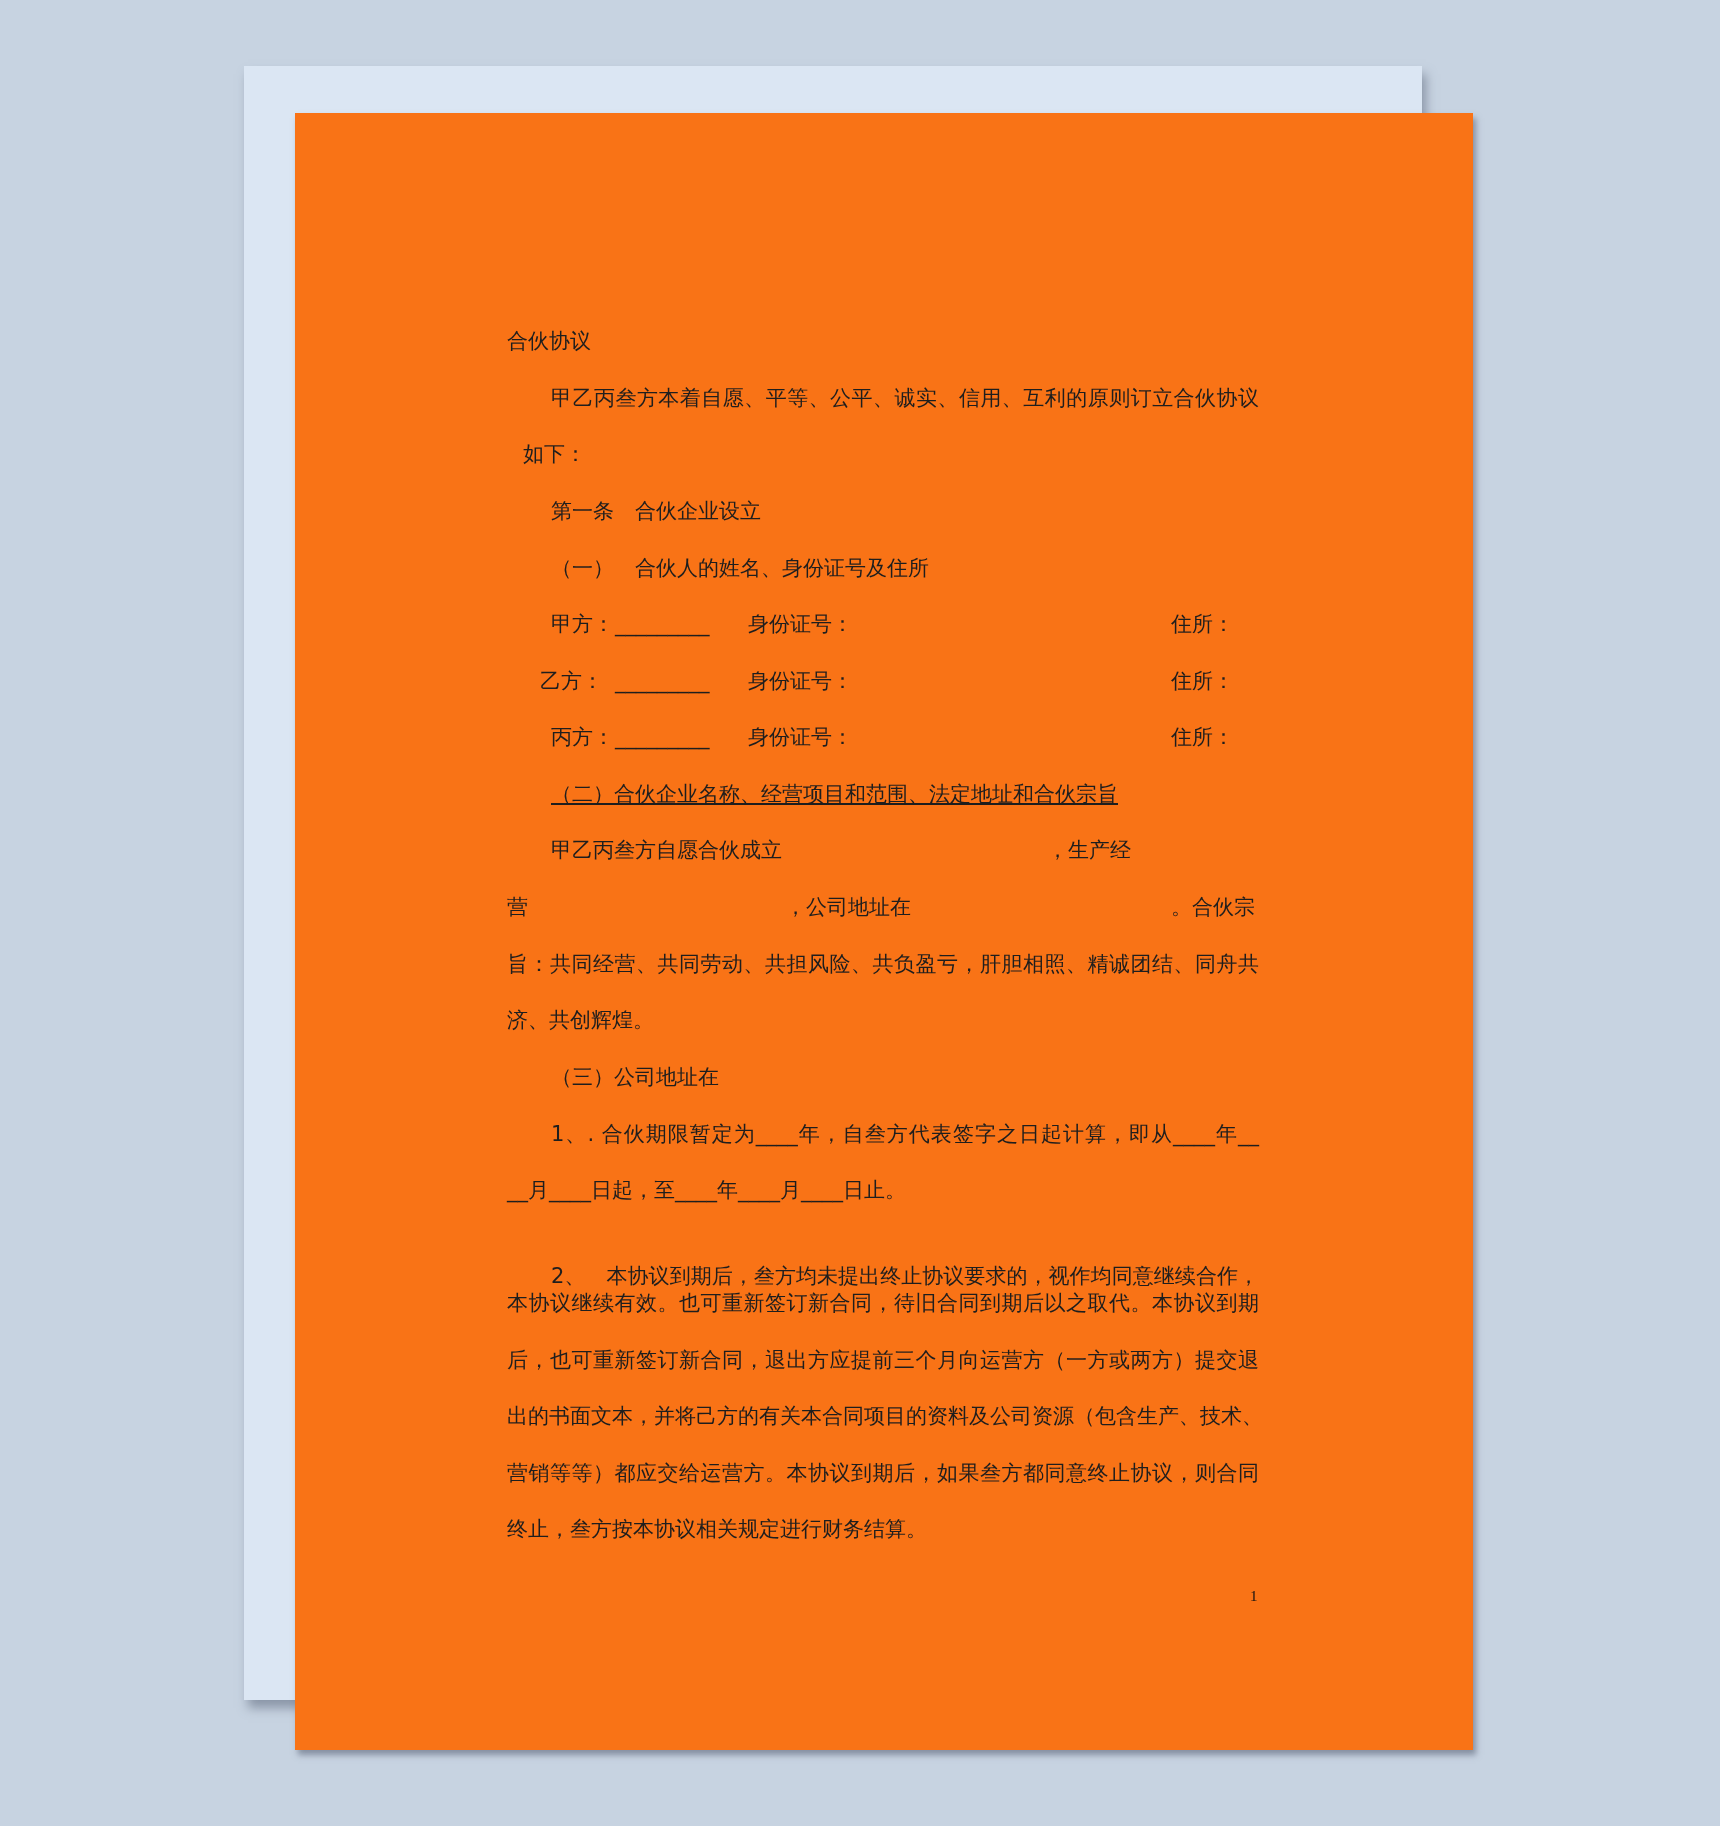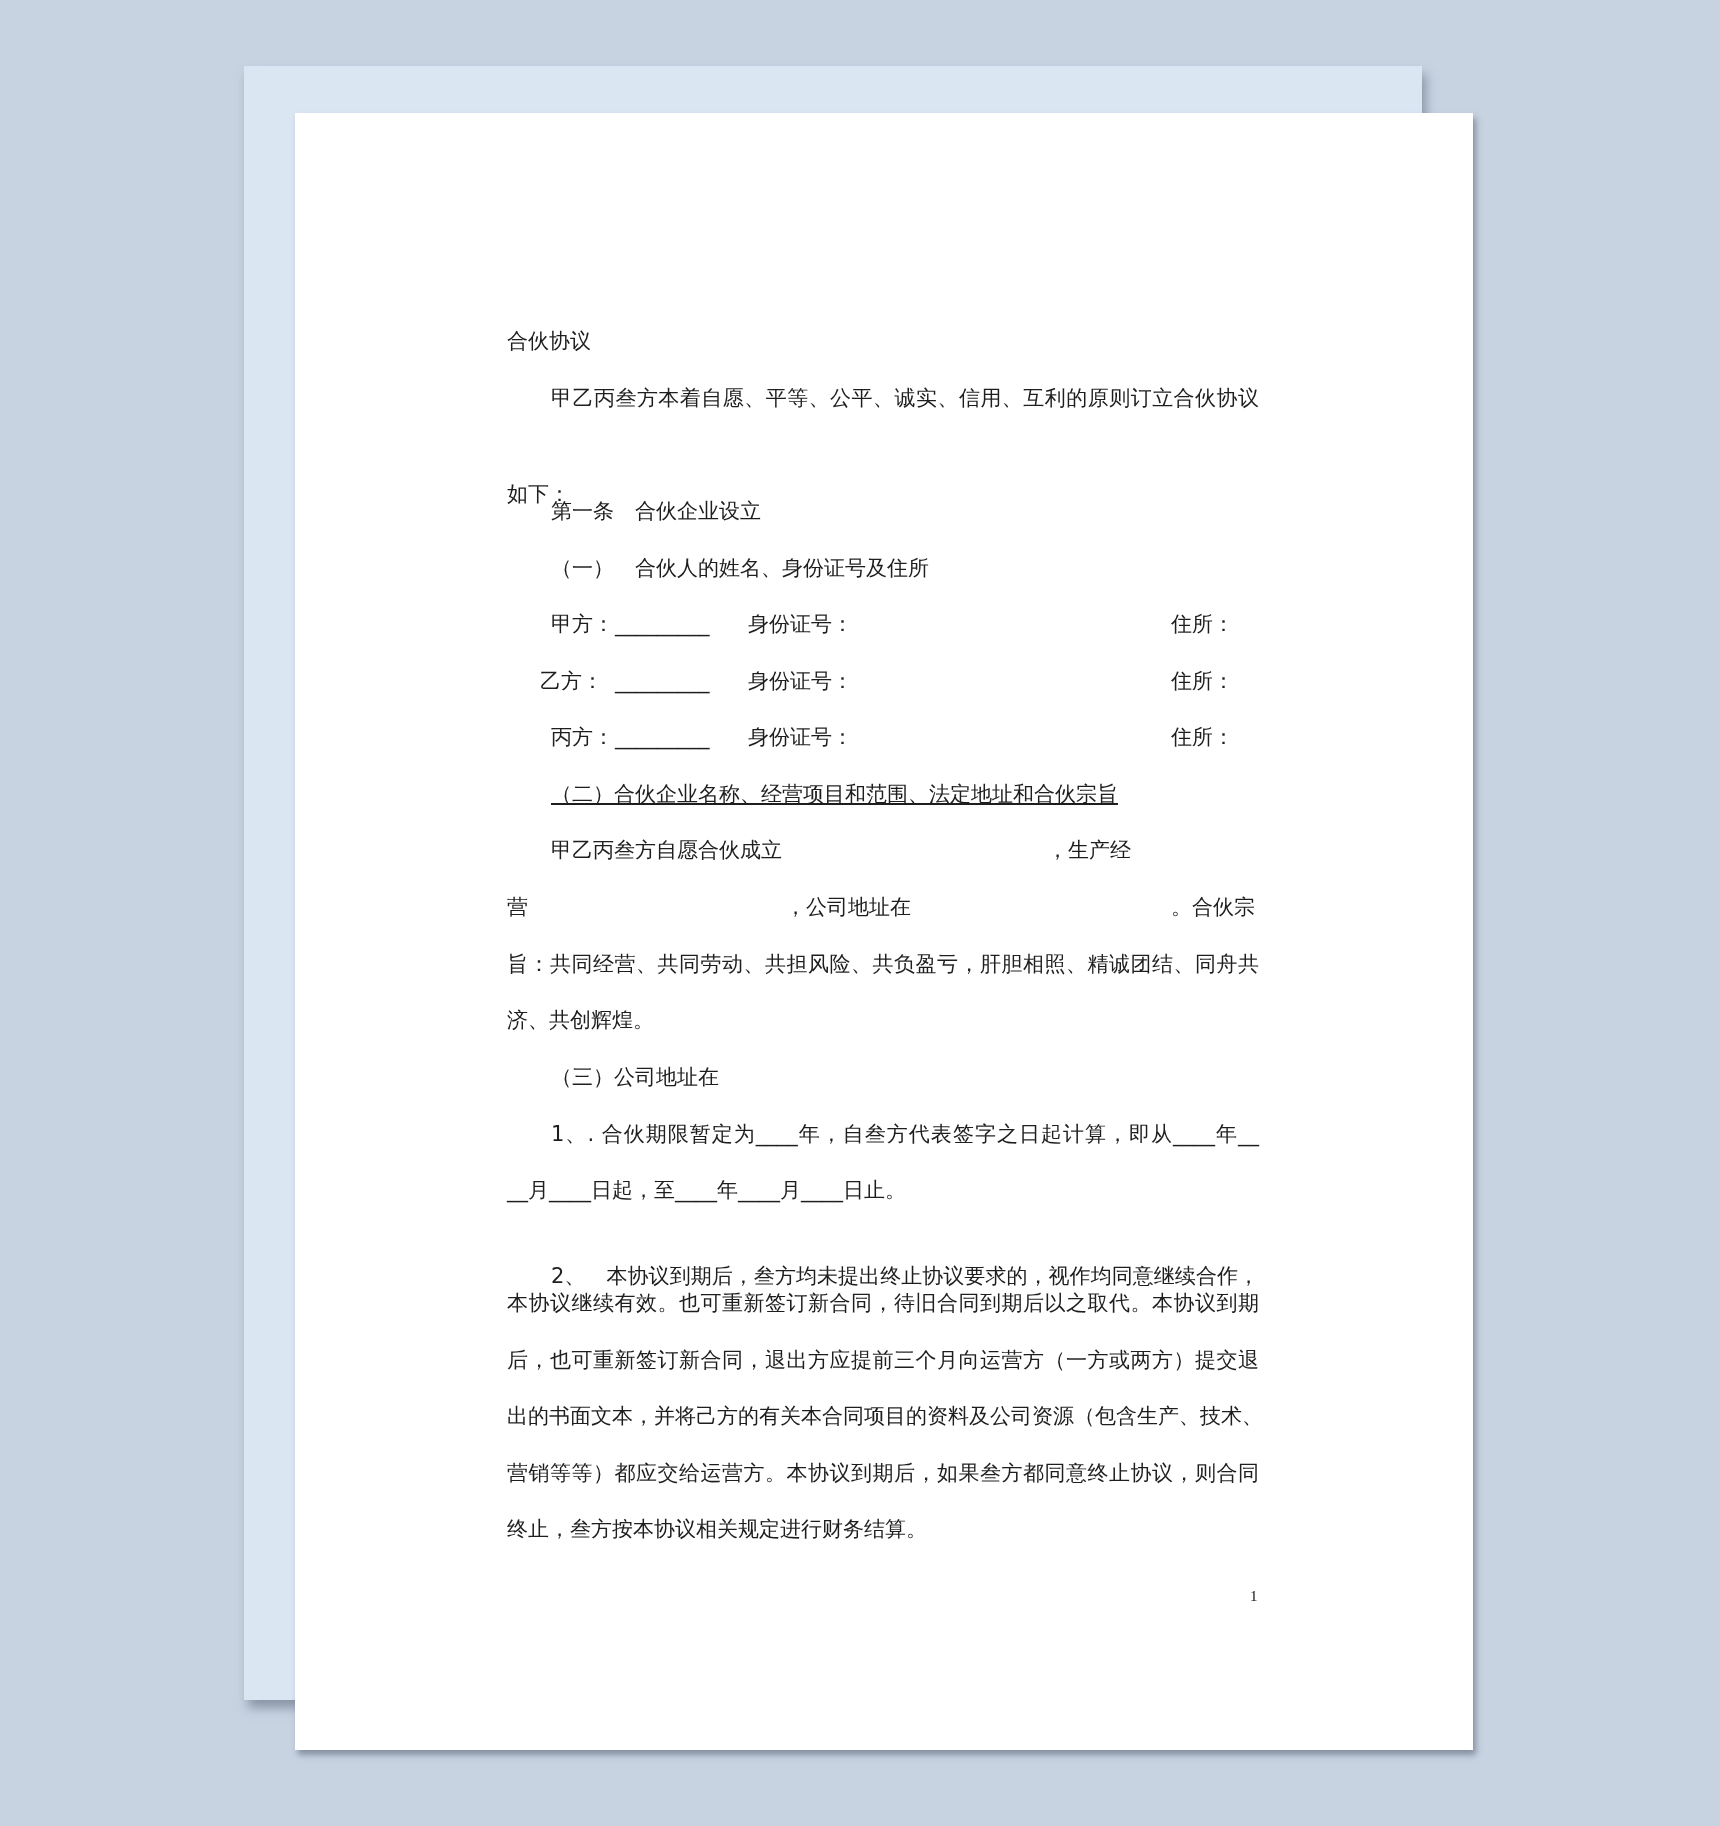--- a/index.html
+++ b/index.html
@@ -8,21 +8,21 @@
     background:#c7d3e1;
     font-family:"DejaVu Sans","Liberation Sans",sans-serif;
   }
   .back-sheet {
     position:absolute; left:244px; top:66px; width:1178px; height:1634px;
     background:#dbe6f3;
     box-shadow: 4px 8px 10px rgba(90,100,120,0.55);
   }
   .page {
     position:absolute; left:295px; top:113px; width:1178px; height:1637px;
-    background:#ffffff;
+    background:#f97316;
     box-shadow: 3px 5px 6px rgba(80,90,110,0.55);
   }
   .line {
     position:absolute; left:0; white-space:pre;
     font-size:21px; line-height:28px; color:#1e1e1e;
     transform:translateY(-14px);
   }
   .seg { position:absolute; white-space:pre; font-size:21px; line-height:28px; color:#1e1e1e; transform:translateY(-14px); }
   .justify { display:block; width:752px; text-align:justify; text-align-last:justify; }
   .page-num {
@@ -33,21 +33,21 @@
 </head>
 <body>
 
 <div class="back-sheet"></div>
 
 <div class="page">
 
   <div class="line" style="left:212px;top:228px;">合伙协议</div>
 
   <div class="line justify" style="left:256px;top:285px;width:708px;">甲乙丙叁方本着自愿、平等、公平、诚实、信用、互利的原则订立合伙协议</div>
-  <div class="line" style="left:212px;top:341px;margin-top:40px;">如下：</div>
+  <div class="line" style="left:228px;top:341px;">如下：</div>
 
   <div class="line" style="left:256px;top:398px;">第一条　合伙企业设立</div>
   <div class="line" style="left:256px;top:455px;">（一）　合伙人的姓名、身份证号及住所</div>
 
   <div>
     <span class="seg" style="left:256px;top:511px;">甲方：</span>
     <span class="seg" style="left:320px;top:511px;">_________</span>
     <span class="seg" style="left:453px;top:511px;">身份证号：</span>
     <span class="seg" style="left:876px;top:511px;">住所：</span>
   </div>

